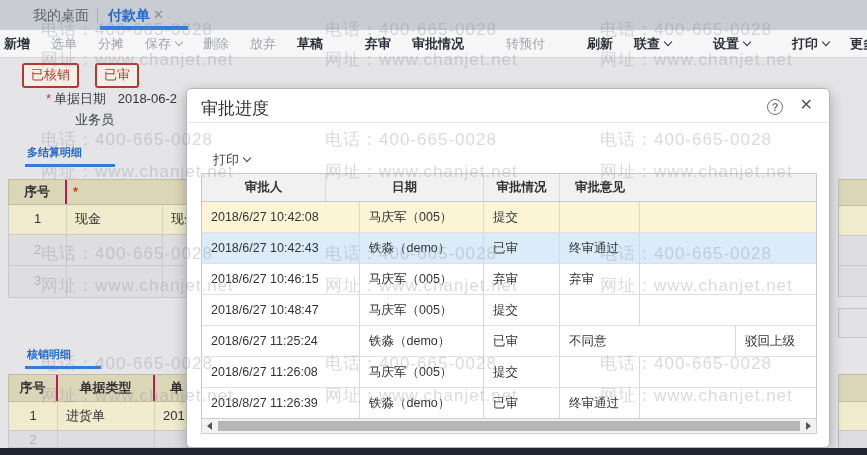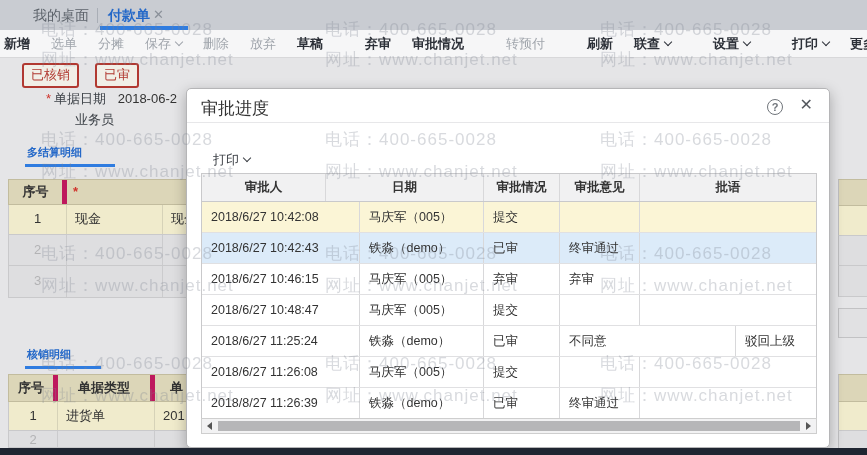--- a/index.html
+++ b/index.html
@@ -35,21 +35,21 @@
   
   .frm { position:absolute; font-size:13px; color:#3a3f45; white-space:nowrap; }
   .req { color:#d0342c; margin-right:3px; font-size:13px; }
   .subtab { position:absolute; font-size:11px; font-weight:700; color:#2468c8; }
   .subtab-line { position:absolute; height:3px; background:#2f7ce0; }
 
   
   .g-table { position:absolute; left:8px; width:182px; overflow:hidden; font-size:13px; color:#333; }
   .g-row { display:flex; }
   .g-head { background:#dcd6b8; border:1px solid #c2bc9e; font-weight:700; }
-  .g-head .g-cell { border-right:5px solid #be185d; }
+  .g-head .g-cell { border-right:2px solid #be185d; }
   .g-yellow { background:#f0ebcc; border:1px solid #c9c9cb; border-top:none; }
   .g-yellow .g-cell { border-right:1px solid #d6d2b8; }
   .g-gray { background:#dedee0; border:1px solid #c9c9cb; border-top:none; }
   .g-gray .g-cell { border-right:1px solid #cbcbcd; color:#b3b3b5; }
   .g-cell { overflow:hidden; white-space:nowrap; }
   .g-cell.c { text-align:center; }
   .g-cell:last-child { border-right:none; flex:1; }
 
   .total-box { position:absolute; left:8px; top:308px; width:178px; height:30px; background:#e1e1e3;
                border:1px solid #c2c2c4; line-height:28px; padding-left:10px; font-size:13px; font-weight:600; color:#333; }
@@ -205,21 +205,20 @@
     <div class="m-divider"></div>
 
     <div class="m-print"><span>打印</span><span class="caret"></span></div>
 
     <div class="m-table">
       <div class="m-row head">
         <div class="m-cell w1">审批人</div>
         <div class="m-cell w0">日期</div>
         <div class="m-cell w2">审批情况</div>
         <div class="m-cell w3">审批意见</div>
-        <div class="m-cell w4">批语</div>
       </div>
 
       <div class="m-row body r-yellow">
         <div class="m-cell w0">2018/6/27 10:42:08</div>
         <div class="m-cell w1">马庆军（005）</div>
         <div class="m-cell w2">提交</div>
         <div class="m-cell w3"></div>
         <div class="m-cell w4"></div>
       </div>
       <div class="m-row body r-blue">

